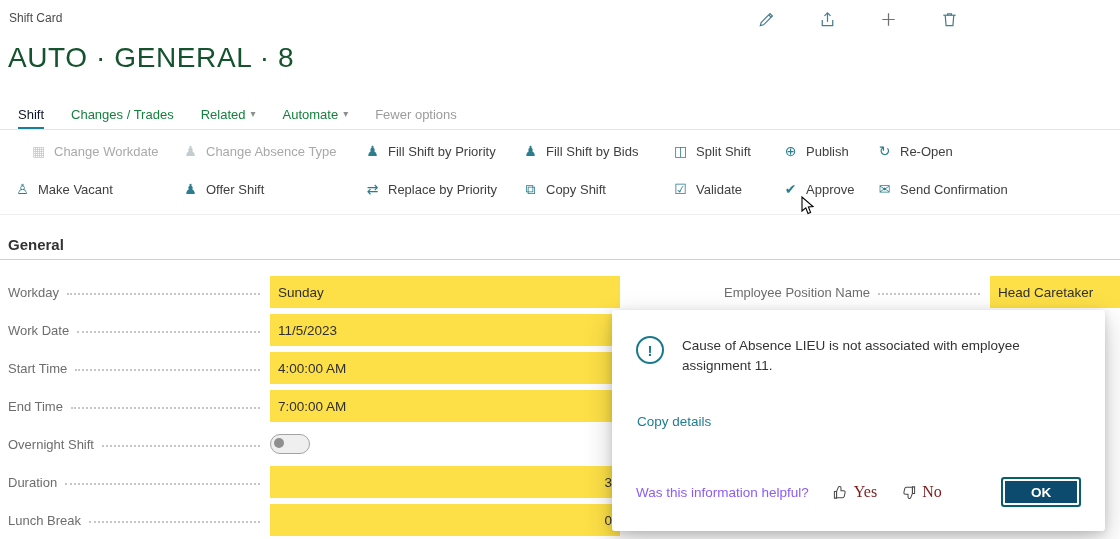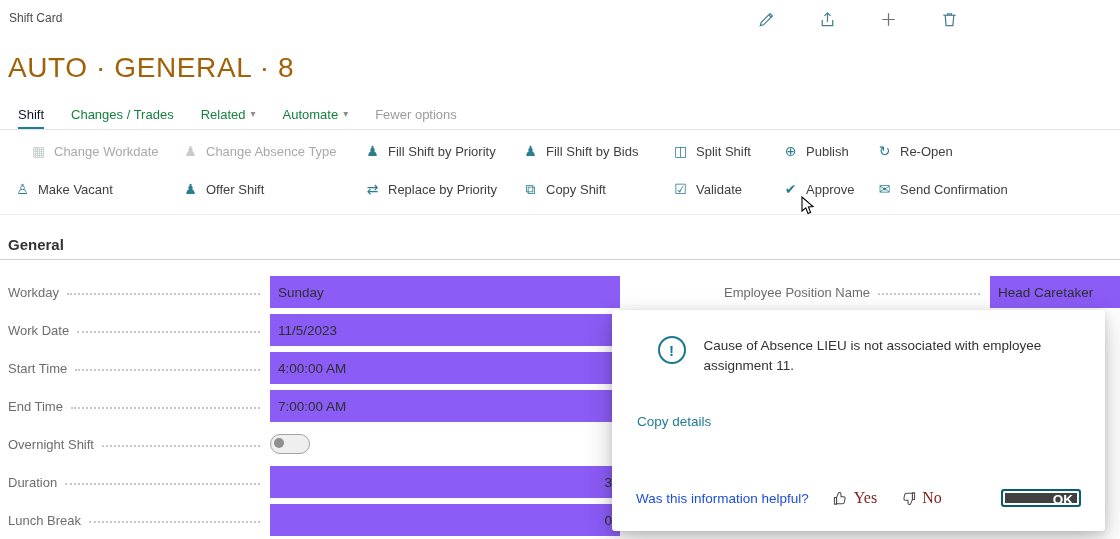--- a/index.html
+++ b/index.html
@@ -1,21 +1,21 @@
 <!DOCTYPE html>
 <html><head>
 <meta charset="utf-8">
 <style>
   html,body{margin:0;padding:0;background:#fff;}
   .page{position:relative;width:1120px;height:539px;background:#ffffff;overflow:hidden;
         font-family:"Liberation Sans",sans-serif;color:#333;}
 
   
   .caption{position:absolute;left:9px;top:11px;font-size:12px;color:#4a4a4a;}
-  .title{position:absolute;left:8px;top:52px;font-size:28px;color:#a16207;letter-spacing:.6px;}
+  .title{position:absolute;left:8px;top:42px;font-size:28px;color:#14532d;letter-spacing:.6px;}
   .top-icons{position:absolute;left:752px;top:5px;display:flex;gap:33px;}
   .icon-btn{width:28px;height:28px;display:flex;align-items:center;justify-content:center;
             background:none;border:none;cursor:pointer;color:#477e8d;padding:0;}
   .icon-btn.gray{color:#707070;}
   .icon-btn svg{width:19px;height:19px;}
 
   
   .tabs{position:absolute;left:0;top:99px;width:1120px;height:31px;border-bottom:1px solid #e4e4e4;
         display:flex;align-items:stretch;padding-left:18px;gap:27px;box-sizing:border-box;}
   .tab{position:relative;display:flex;align-items:center;gap:5px;font-size:13px;color:#15803d;cursor:pointer;}
@@ -40,46 +40,46 @@
   .general-heading{position:absolute;left:8px;top:236px;font-size:15px;font-weight:600;color:#333;}
   .heading-rule{position:absolute;left:0;top:259px;width:1120px;height:0;border-top:1px solid #cfcfcf;}
 
   .fields-left{position:absolute;left:8px;top:273px;width:612px;}
   .fields-right{position:absolute;left:676px;top:273px;width:436px;margin-left:48px;}
   .field-row{display:flex;align-items:center;height:38px;}
   .label-wrap{display:flex;align-items:center;flex:0 0 262px;min-width:0;}
   .fields-right .label-wrap{flex:0 0 266px;}
   .f-label{font-size:13px;color:#6d6d6d;white-space:nowrap;padding-right:6px;}
   .leader{flex:1;border-bottom:2px dotted #c6c6c6;transform:translateY(2px);margin:0 10px 0 2px;height:0;}
-  .f-value{flex:1;background:#8b5cf6;height:32px;display:flex;align-items:center;
+  .f-value{flex:1;background:#fde047;height:32px;display:flex;align-items:center;
            padding:0 8px;font-size:13.5px;color:#2f2f2f;box-sizing:border-box;}
   .f-value.right{justify-content:flex-end;}
   .f-value.no-bg{background:transparent;padding:0;}
 
   .toggle{width:38px;height:18px;border:1px solid #a3a3a3;border-radius:10px;background:#efefef;
           position:relative;cursor:pointer;}
   .knob{position:absolute;left:3px;top:3px;width:10px;height:10px;border-radius:50%;background:#8f8f8f;}
 
   
   .dialog{position:absolute;left:612px;top:310px;width:493px;height:221px;background:#fff;border-radius:3px;
           box-shadow:0 10px 28px rgba(0,0,0,.22),0 2px 8px rgba(0,0,0,.13);
           padding:26px 24px 20px;box-sizing:border-box;}
-  .dlg-body{display:flex;gap:18px;justify-content:center;}
+  .dlg-body{display:flex;gap:18px;}
   .info-icon{flex:0 0 28px;height:28px;border:2px solid #19798c;border-radius:50%;color:#19798c;
              display:flex;align-items:center;justify-content:center;font-size:15px;font-weight:700;box-sizing:border-box;}
   .info-icon::before{content:"!";}
   .dlg-msg{font-size:13.5px;color:#333;line-height:20px;max-width:356px;}
   .copy-link{display:inline-block;margin-top:38px;margin-left:1px;font-size:13.5px;color:#1e7d91;cursor:pointer;text-decoration:none;}
   .dlg-footer{position:absolute;left:24px;right:24px;bottom:24px;display:flex;align-items:center;}
-  .feedback-q{font-size:13.5px;color:#1d4ed8;}
+  .feedback-q{font-size:13.5px;color:#8b5cf6;}
   .fb-btn{display:flex;align-items:center;gap:6px;margin-left:24px;font-size:16px;color:#7f1d1d;
           cursor:pointer;background:none;border:none;padding:0;font-family:Liberation Serif, serif;}
   .fb-btn svg{width:15px;height:15px;}
-  .ok-btn{margin-left:auto;width:80px;height:18px;background:#404040;color:#fff;font-size:13.5px;font-weight:600;
-          border:2px solid #075e6d;box-shadow:inset 0 0 0 2px #fff;cursor:pointer;border-radius:3px;font-family:inherit;text-align:right;}
+  .ok-btn{margin-left:auto;width:80px;height:30px;background:#0c4a6e;color:#fff;font-size:13.5px;font-weight:600;
+          border:2px solid #075e6d;box-shadow:inset 0 0 0 2px #fff;cursor:pointer;border-radius:3px;font-family:inherit;}
 
   .cursor{position:absolute;left:801px;top:196px;pointer-events:none;}
 </style>
 </head>
 <body>
 
 <div class="page">
 
   <div class="caption">Shift Card</div>
   <div class="title">AUTO · GENERAL · 8</div>

